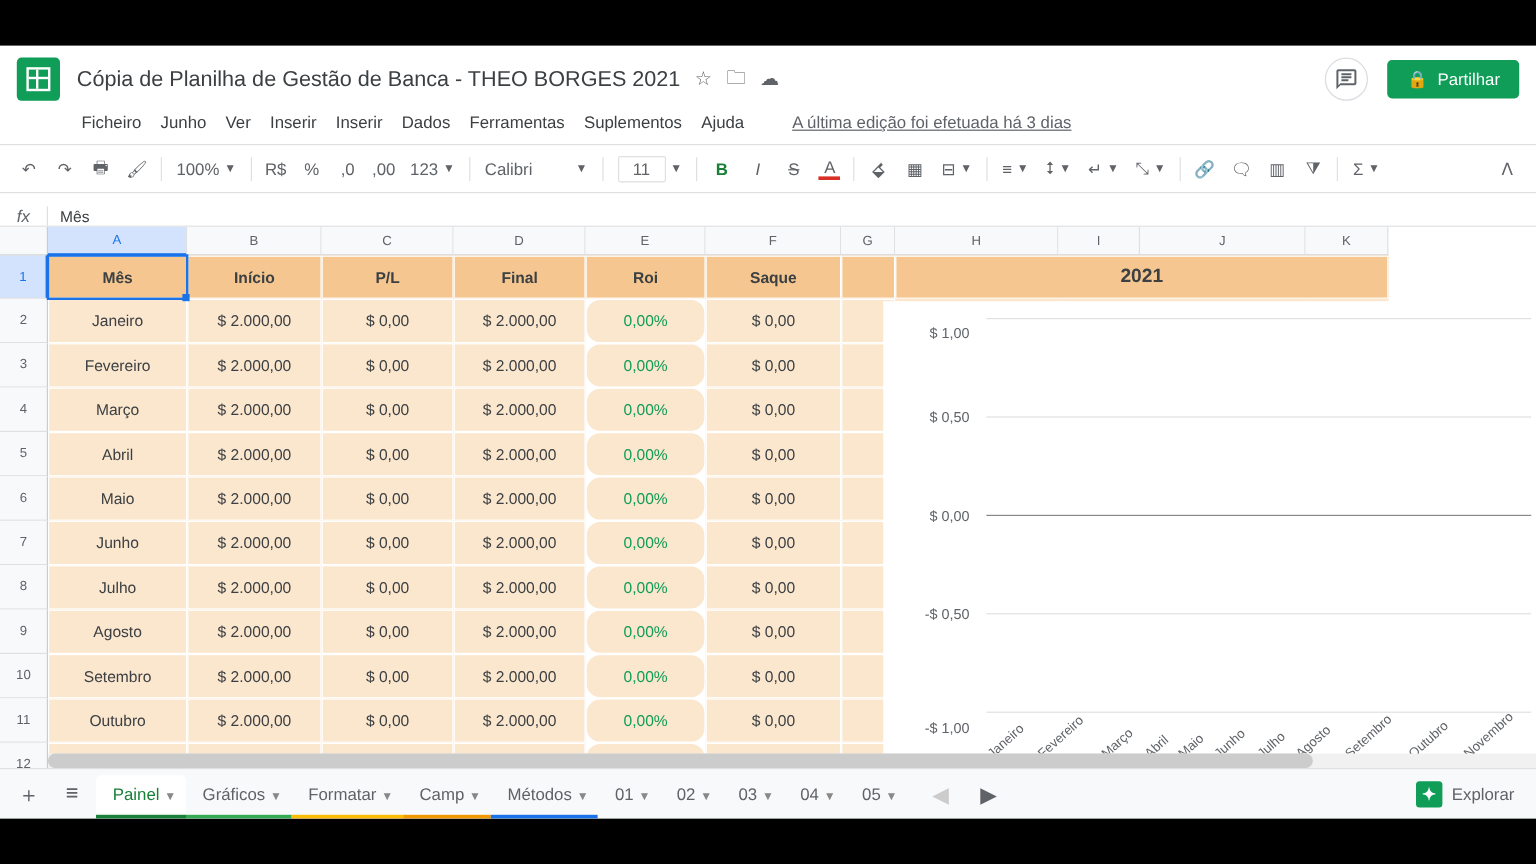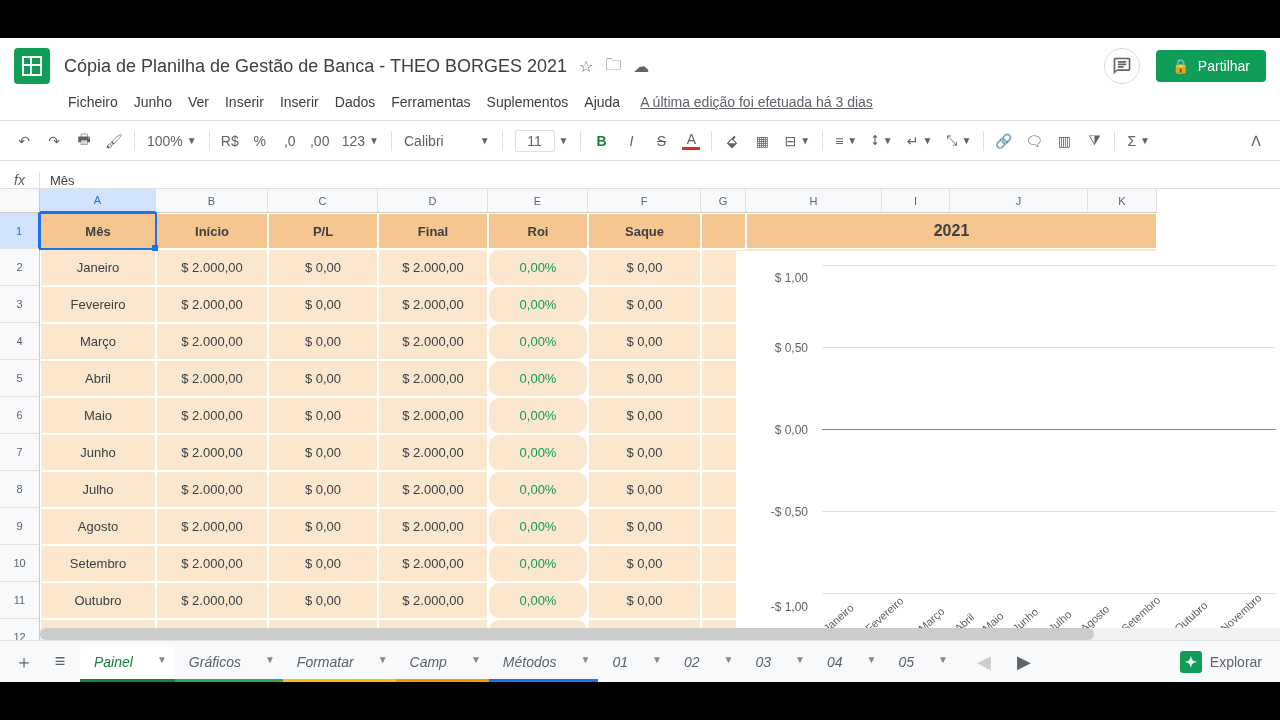--- a/index.html
+++ b/index.html
@@ -13,21 +13,21 @@
   .logo-inner::after { content:''; position:absolute; top:6px; left:0; right:0; height:2px; background:#fff; }
   .title-area { flex: 1; }
   .title-row { display: flex; align-items: center; gap: 12px; }
   .doc-title { font-size: 18px; color: #3c4043; }
   .title-icon { color: #5f6368; font-size: 16px; cursor: pointer; }
   .title-actions { display: flex; align-items: center; gap: 16px; margin-left: auto; }
   .comment-btn { width: 36px; height: 36px; border-radius: 50%; display:flex; align-items:center; justify-content:center; border:1px solid #dadce0; cursor:pointer; fill:#5f6368; }
   .share-btn { background: #0f9d58; color: #fff; border-radius: 4px; padding: 8px 16px; display:flex; align-items:center; gap:8px; font-size:14px; font-weight:500; cursor:pointer; }
   .menubar { display: flex; align-items: center; gap: 4px; padding: 4px 14px 6px 62px; font-size: 14px; color: #3c4043; border-bottom: 1px solid #e0e0e0; }
   .menubar span { padding: 4px 6px; cursor:pointer; }
-  .last-edit { color: #5f6368; text-decoration: underline; margin-left: 4px; cursor:pointer; }
+  .last-edit { color: #5f6368; text-decoration: underline; margin-left: 24px; cursor:pointer; }
   
   .toolbar { display: flex; align-items: center; gap: 2px; padding: 4px 10px; border-bottom: 1px solid #e0e0e0; height: 40px; color:#5f6368; }
   .tb-btn { width: 28px; height: 28px; display:flex; align-items:center; justify-content:center; cursor:pointer; border-radius:2px; font-size:14px; }
   .tb-sep { width: 1px; height: 20px; background: #e0e0e0; margin: 0 4px; }
   .tb-drop { display:flex; align-items:center; gap:4px; padding:0 6px; cursor:pointer; font-size:14px; }
   .tb-drop .caret { font-size:10px; }
   .font-box { min-width: 70px; gap: 36px; }
   .size-box { width: 40px; text-align:center; border:1px solid #e0e0e0; padding:2px 4px; border-radius:2px; }
   .bold { font-weight:bold; color:#188038; }
   .toolbar-right { margin-left:auto; }
@@ -59,21 +59,21 @@
   .chart-gridline { position:absolute; left:86px; right:0; height:1px; background:#e0e0e0; }
   .chart-zero { background:#888; }
   .chart-xlabels { position:absolute; bottom:-6px; left:86px; right:0; display:flex; justify-content:space-around; }
   .chart-xlabels span { transform: rotate(-42deg); transform-origin: left; font-size:11px; white-space:nowrap; }
   
   .hscroll { position:absolute; bottom:0; left:40px; right:0; height:12px; background:#f1f1f1; }
   .hscroll-thumb { position:absolute; left:0; width:85%; height:100%; background:#ccc; border-radius:6px; }
   
   .sheet-tabs { display:flex; align-items:center; height:42px; border-top:1px solid #e0e0e0; padding:0 8px; gap:4px; background:#f8f9fa; position:relative; }
   .tab-btn { width:32px; height:32px; display:flex; align-items:center; justify-content:center; cursor:pointer; color:#5f6368; font-size:18px; }
-  .tab { padding: 8px 8px 8px 14px; font-size:14px; color:#5f6368; display:flex; align-items:flex-start; gap:24px; cursor:pointer; border-radius:4px 4px 0 0; position:relative;font-style:italic; }
+  .tab { padding: 8px 8px 8px 14px; font-size:14px; color:#5f6368; display:flex; align-items:flex-end; gap:4px; cursor:pointer; border-radius:4px 4px 0 0; position:relative; }
   .tab .caret { font-size:10px; color:#888; }
   .tab.active { color:#188038; font-weight:500; background:#fff; }
   .tab-underline { position:absolute; bottom:-4px; left:0; right:0; height:3px; }
   .u-green { background:#188038; }
   .u-lgreen { background:#34a853; }
   .u-yellow { background:#fbbc04; }
   .u-orange { background:#f29900; }
   .u-blue { background:#1a73e8; }
   .tab-nav { display:flex; gap:8px; margin-left:8px; }
   .explore { margin-left:auto; display:flex; align-items:center; gap:8px; color:#5f6368; font-size:14px; cursor:pointer; padding:6px 10px; }

